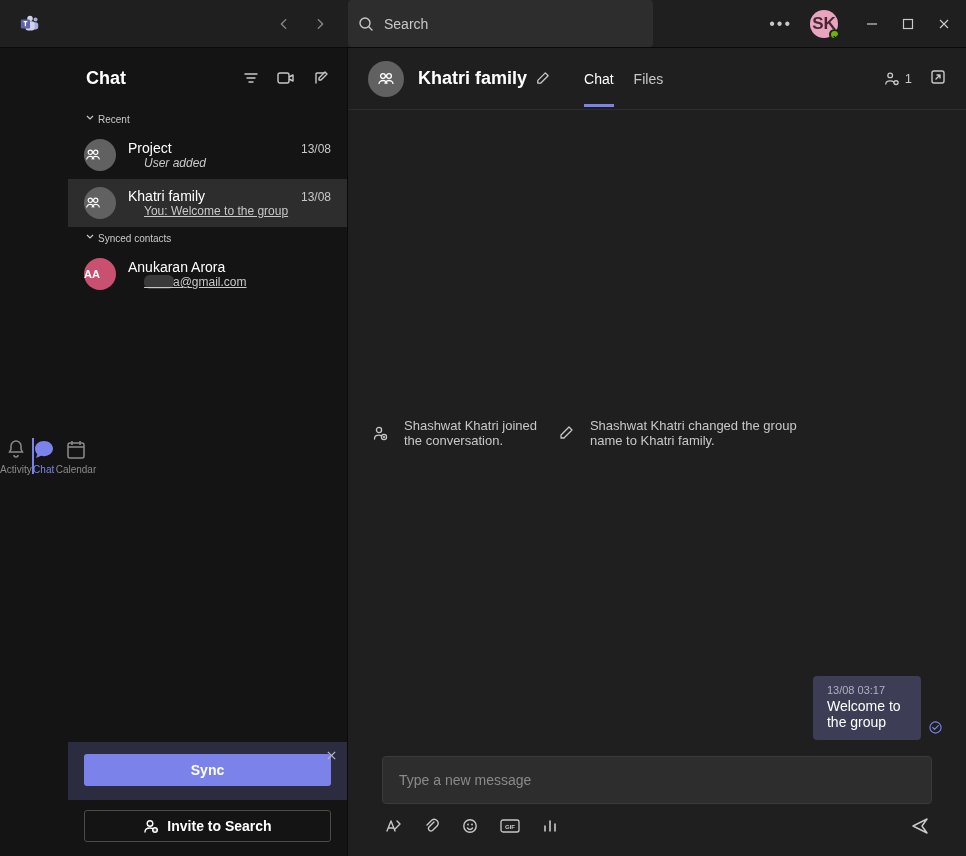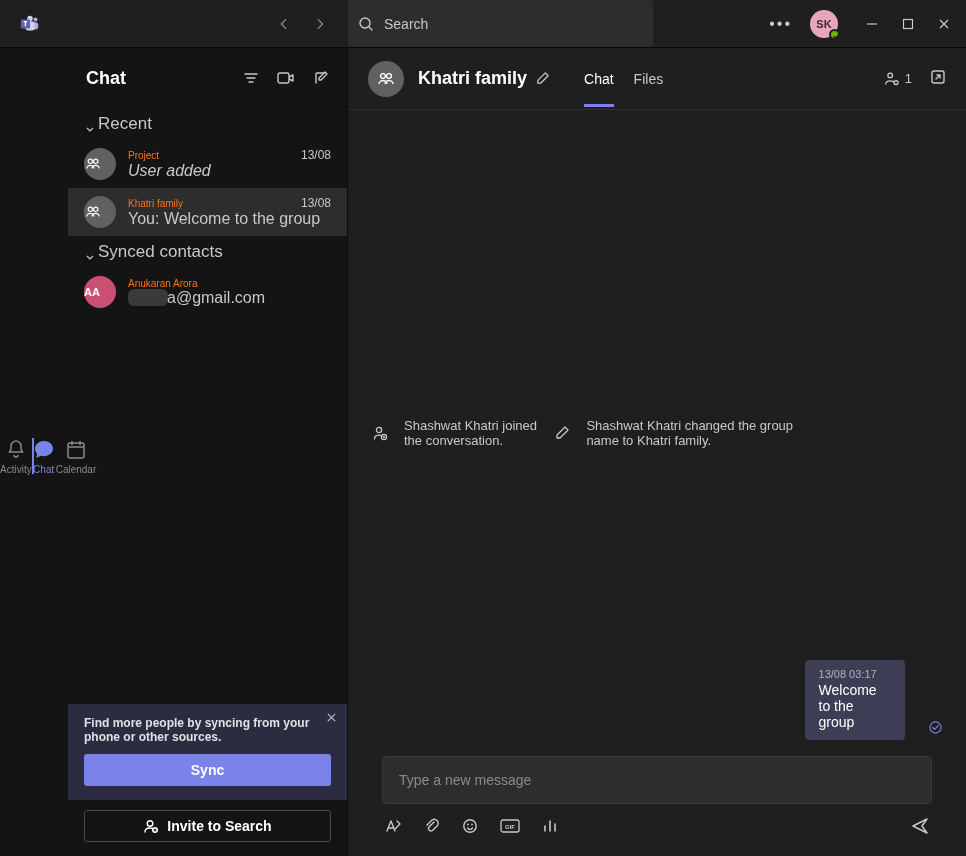--- a/index.html
+++ b/index.html
@@ -73,21 +73,21 @@
       letter-spacing: 2px;
     }
     .avatar {
       width: 28px;
       height: 28px;
       border-radius: 50%;
       background: #e8a5bd;
       display: flex;
       align-items: center;
       justify-content: center;
-      font-size: 11px;
+      font-size: 17px;
       color: #4a2735;
       font-weight: 600;
       position: relative;
     }
     .presence {
       position: absolute;
       bottom: -2px;
       right: -2px;
       width: 11px;
       height: 11px;
@@ -169,24 +169,24 @@
       font-weight: 700;
     }
     .panel-actions {
       display: flex;
       gap: 18px;
       color: #c8c8c8;
     }
     .panel-actions > div { cursor: pointer; display: flex; }
     .section-label {
       padding: 6px 18px;
-      font-size: 17px;
-      color: #c8c8c8;
-      display: flex;
-      align-items: flex-end;
+      font-size: 10px;
+      color: #c8c8c8;
+      display: flex;
+      align-items: flex-start;
       gap: 4px;
       cursor: pointer;
     }
     .section-label svg { width: 8px; height: 8px; }
     .chat-list {
       flex: 1;
       overflow-y: auto;
     }
     .chat-item {
       padding: 8px 16px;
@@ -211,36 +211,37 @@
     .chat-info {
       flex: 1;
       min-width: 0;
     }
     .chat-name-row {
       display: flex;
       justify-content: space-between;
       align-items: baseline;
     }
     .chat-name {
-      font-size: 10px;
-      color: #f97316;
+      font-size: 14px;
+      color: #ffffff;
     }
     .chat-date {
       font-size: 12px;
       color: #c8c8c8;
     }
     .chat-preview {
-      font-size: 16px;
+      font-size: 12px;
       color: #c8c8c8;
       white-space: nowrap;
       overflow: hidden;
       text-overflow: ellipsis;
       font-style: italic;
-    }
-    .chat-preview.normal { font-style: normal; }
+      margin-left: 16px;
+    }
+    .chat-preview.normal { font-style: normal; text-decoration: underline; }
     
     .sync-card {
       background: #2b2c3f;
       padding: 12px 16px 14px;
       font-size: 12px;
       color: #e0e0e8;
       display: flex;
       flex-direction: column;
       gap: 10px;
       position: relative;
@@ -359,21 +360,21 @@
       padding: 6px 0;
       color: #c8c8c8;
       font-size: 13px;
     }
     .sys-msg svg { flex-shrink: 0; }
     .msg-block {
       align-self: flex-end;
       margin-top: 8px;
       display: flex;
       align-items: flex-end;
-      gap: 24px;
+      gap: 8px;
     }
     .msg-bubble {
       background: #3d3e55;
       border-radius: 4px;
       padding: 8px 14px 10px;
       max-width: 400px;
     }
     .msg-time {
       font-size: 11px;
       color: #b0b0c0;
@@ -595,21 +596,20 @@
         </div>
       </div>
     </div>
 
     <div class="sync-card">
       <div class="close-x">
         <svg width="11" height="11" viewBox="0 0 12 12">
             <path d="M2 2l8 8M10 2l-8 8" stroke="currentColor" stroke-width="1.4"></path>
           </svg>
       </div>
-      <div data-bind="panel.sync_card.text" style="padding-right:16px;font-weight:600;">Find more people by syncing from your phone or other sources.</div>
       <button class="sync-btn" data-bind="panel.sync_card.button">Sync</button>
     </div>
     <button class="invite-btn">
       <svg width="16" height="16" viewBox="0 0 16 16" fill="none">
           <circle cx="7" cy="5.5" r="2.8" stroke="currentColor" stroke-width="1.4"></circle>
           <path d="M2 14c0-2.5 2.2-4 5-4 1 0 1.9.2 2.7.6" stroke="currentColor" stroke-width="1.4" stroke-linecap="round"></path>
           <circle cx="12" cy="12" r="3" fill="currentColor"></circle>
           <path d="M12 10.5v3M10.5 12h3" stroke="#141414" stroke-width="1.2"></path>
         </svg>
       <span data-bind="panel.invite_button">Invite to Search</span>

